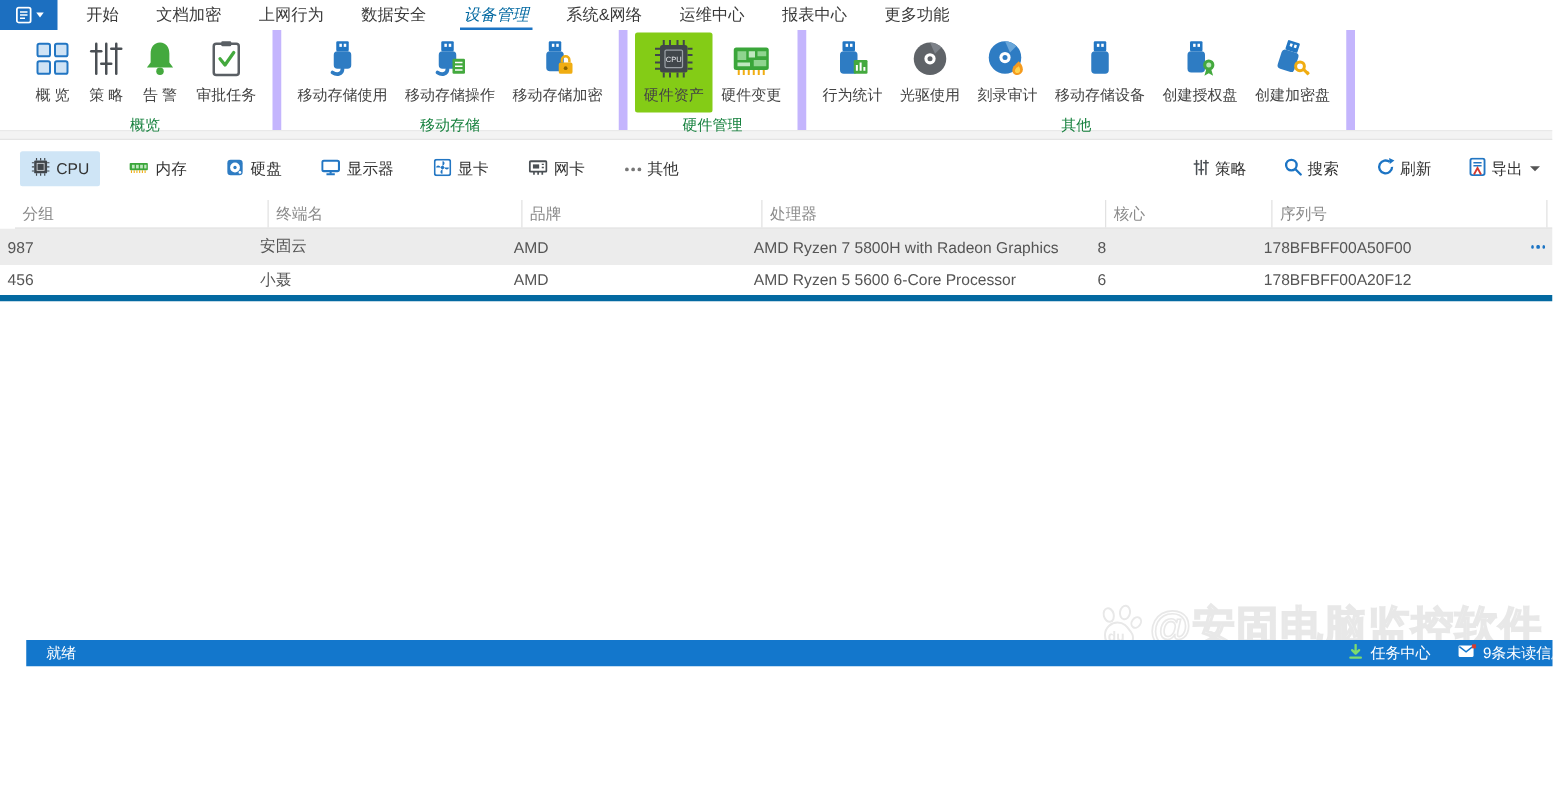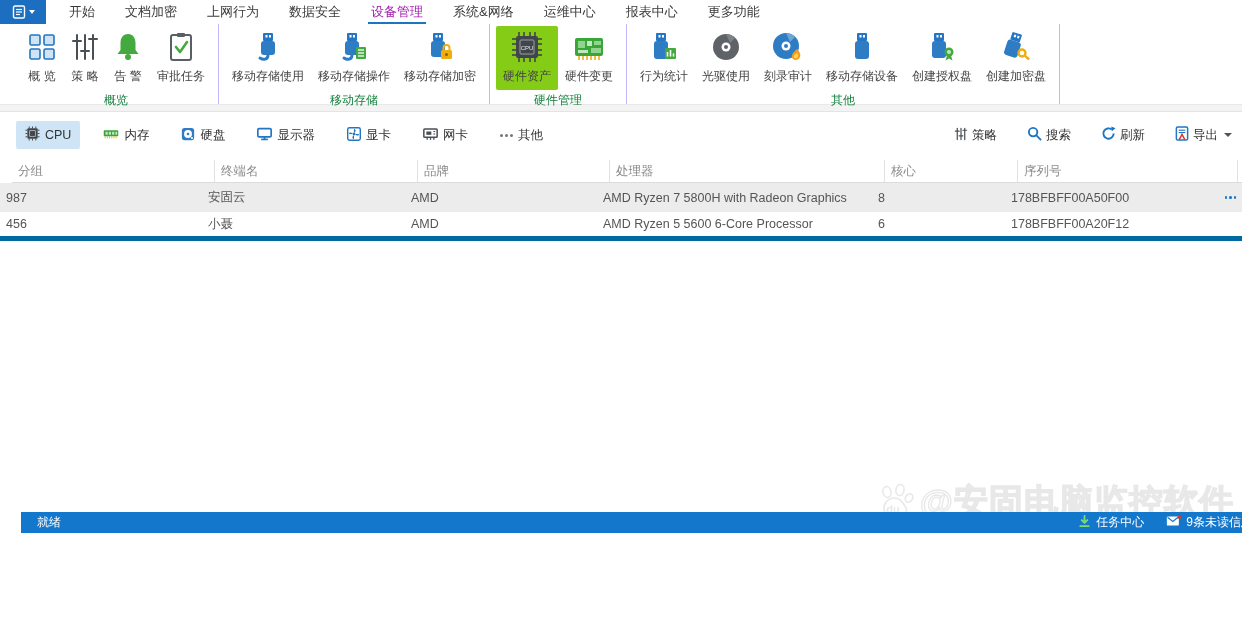--- a/index.html
+++ b/index.html
@@ -7,26 +7,26 @@
     font-family:"Liberation Sans","DejaVu Sans",sans-serif; }
   .app { position:relative; width:1242px; height:549px; background:#fff; }
 
   
   .menubar { height:24px; display:flex; align-items:stretch; background:#fff; }
   .appbtn { width:46px; background:#1c6fc0; display:flex; align-items:center; justify-content:center; gap:3px; cursor:pointer; }
   .appbtn svg { display:block; }
   .caret-w { width:0; height:0; border-left:3px solid transparent; border-right:3px solid transparent; border-top:4px solid #fff; }
   .menu-items { display:flex; margin-left:8px; }
   .mitem { padding:0 15px; font-size:13px; color:#3a3a3a; display:flex; align-items:center; cursor:pointer; position:relative; }
-  .mitem.sel { color:#a21caf; }
+  .mitem.sel { color:#0369a1;font-style:italic; }
   .mitem.sel::after { content:""; position:absolute; left:12px; right:12px; bottom:0; height:2px; background:#1c74c4; }
 
   
   .ribbon { height:80px; display:flex; align-items:stretch; background:#fff; }
-  .rgroup { display:flex; flex-direction:column; justify-content:space-between; border-right:1px solid #c4b5fd; padding:2px 6px 0 6px; }
+  .rgroup { display:flex; flex-direction:column; justify-content:space-between; border-right:7px solid #c4b5fd; padding:2px 6px 0 6px; }
   .ritems { display:flex; align-items:flex-start; }
   .ritem { display:flex; flex-direction:column; align-items:center; padding:4px 7px 5px 7px; border-radius:2px; cursor:pointer; }
   .ritem.sel { background:#84cc16; }
   .ricon { height:34px; display:flex; align-items:center; justify-content:center; position:relative; }
   .rlabel { font-size:12px; color:#444; margin-top:4px; white-space:nowrap; }
   .glabel { font-size:12px; color:#15803d; text-align:center; padding:2px 0 4px 0; }
 
   .strip { height:8px; background:#f3f3f3; border-top:1px solid #e9e9e9; border-bottom:1px solid #e4e4e4; }
 
   

